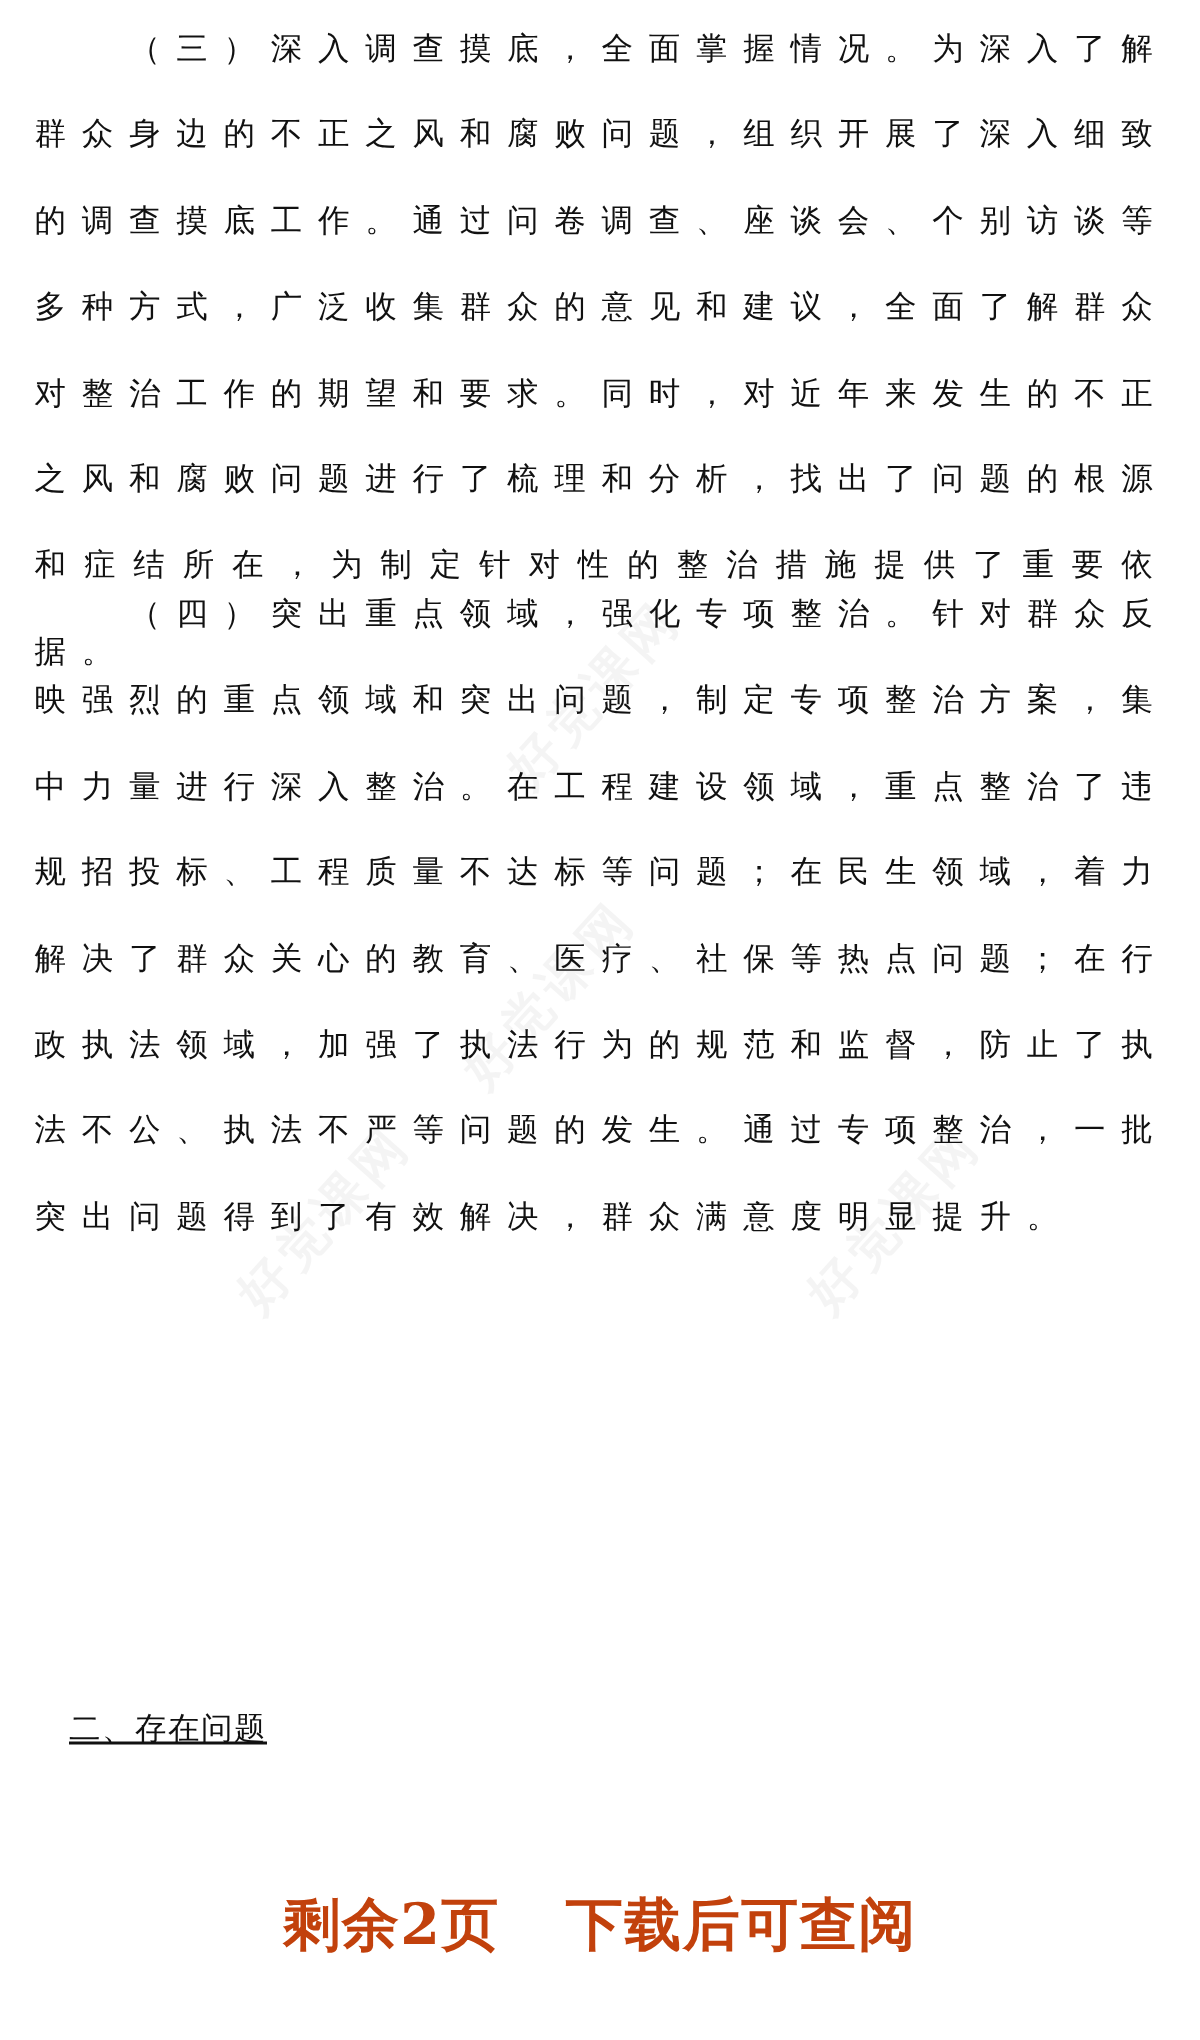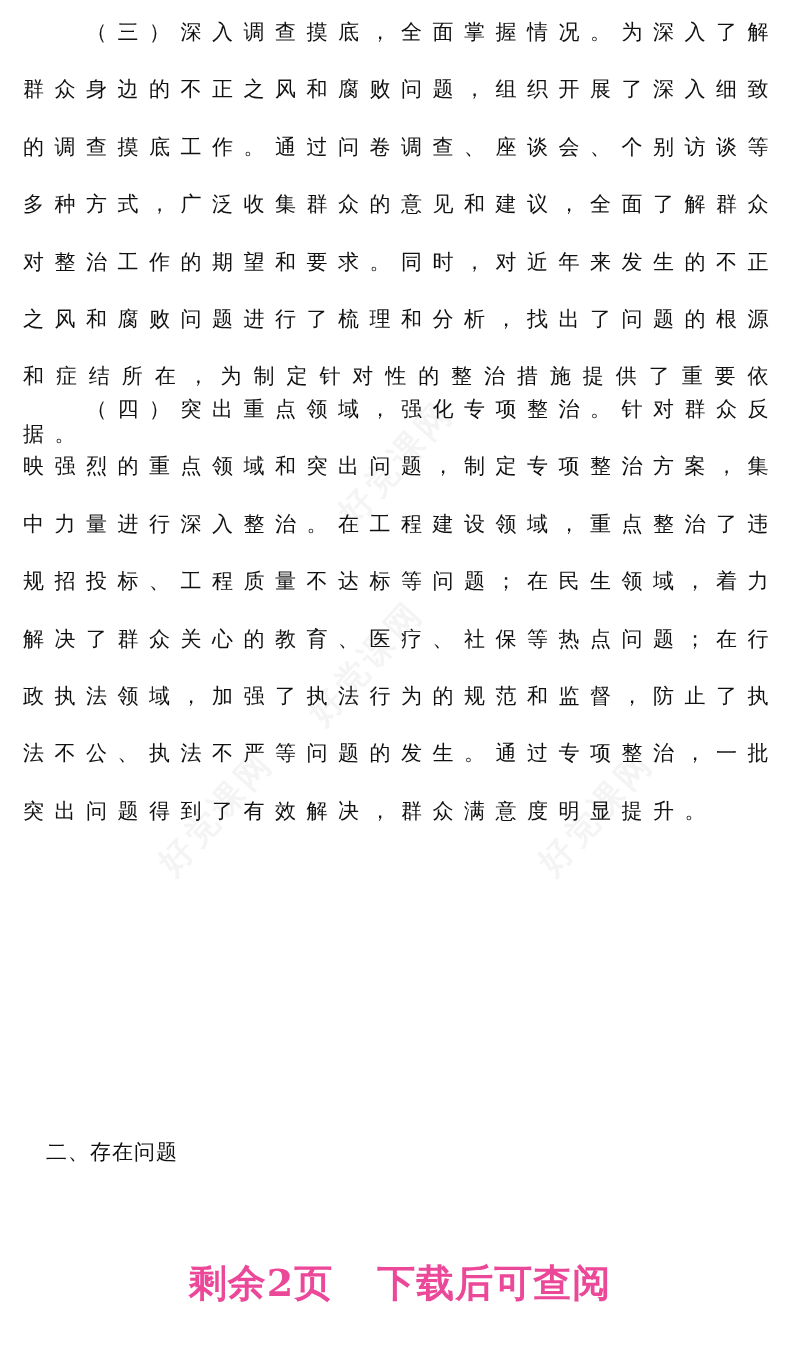--- a/index.html
+++ b/index.html
@@ -3,24 +3,24 @@
 <meta charset="utf-8">
 <style>
   html, body { margin:0; padding:0; background:#ffffff; }
   body { width:800px; height:1360px; position:relative; overflow:hidden;
          font-family:"DejaVu Sans","Liberation Sans",sans-serif; color:#111; }
   .page { position:absolute; left:0; top:0; width:800px; height:1360px; }
   .para { position:absolute; left:23px; width:756px; margin:0;
           font-size:21px; line-height:57.4px; letter-spacing:10.5px;
           text-align:justify; text-justify:inter-character; word-break:break-all; }
   .para .indent { display:inline-block; width:63px; }
-  .heading { position:absolute; left:46px; top:1136px; font-size:21px; line-height:32px; margin:0; letter-spacing:1px; }
+  .heading { position:absolute; left:46px; top:1136px; font-size:21px; line-height:32px; margin:0; letter-spacing:1px;text-decoration:underline; }
   .banner { position:absolute; left:0; width:800px; top:1258px; text-align:center;
             font-family:"DejaVu Serif","Liberation Serif",serif; font-weight:bold;
-            font-size:38px; color:#ec4899; letter-spacing:1px; }
+            font-size:38px; color:#c2410c; letter-spacing:1px; }
   .banner .gap { display:inline-block; width:44px; }
   .wm { position:absolute; color:rgba(0,0,0,0.045); font-size:34px; font-weight:bold;
         transform:rotate(-48deg); white-space:nowrap; letter-spacing:4px; pointer-events:none; }
 </style>
 </head>
 <body>
 
 <div class="page">
 
   <div class="wm" style="left:320px;top:440px;">好党课网</div>

